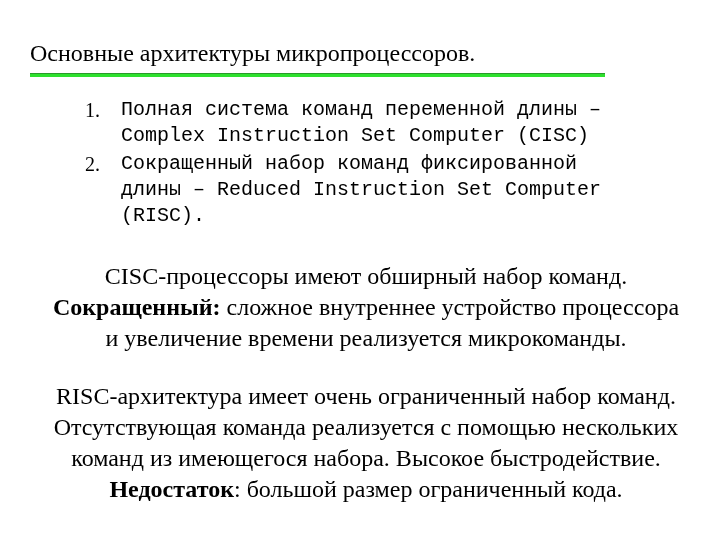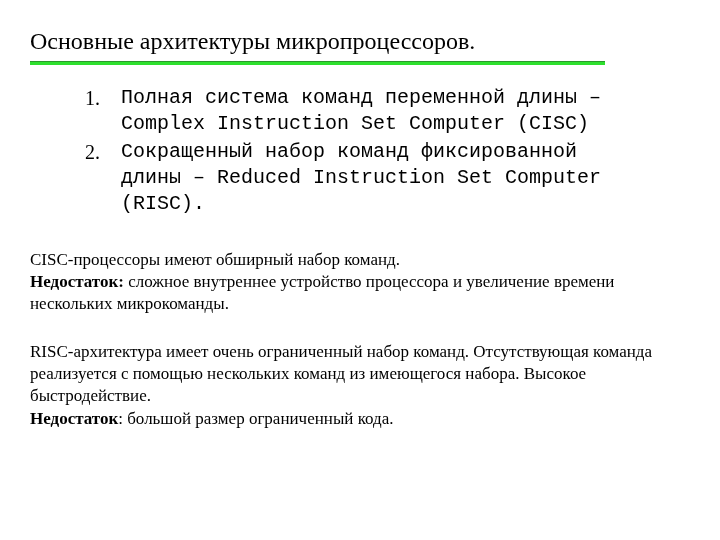--- a/index.html
+++ b/index.html
@@ -9,20 +9,21 @@
       background: #ffffff;
       font-family: "Times New Roman", Times, serif;
       color: #000000;
       padding: 28px 30px 30px 30px;
     }
     .title {
       font-size: 24px;
       font-weight: normal;
       margin-bottom: 6px;
       margin-left: 0px;
+      margin-top: 12px;
     }
     .underline {
       border-top: 1px solid #2a9a2a;
       border-bottom: 3px solid #2de02d;
       height: 4px;
       width: 575px;
       margin-bottom: 20px;
     }
     .list {
       margin-left: 55px;
@@ -36,25 +37,26 @@
     }
     .list-num {
       width: 36px;
       flex-shrink: 0;
     }
     .list-text {
       flex: 1;
       font-family: Liberation Mono, monospace;
     }
     .body-block {
-      font-size: 17px;
+      font-size: 24px;
       line-height: 1.3;
       margin-top: 32px;
-      margin-left: 0;
+      margin-left: 18px;
       margin-right: 6px;
+      text-align: center;
     }
     .para {
       margin-bottom: 0px;
     }
     .gap {
       height: 26px;
     }
     .bold { font-weight: bold; }
   </style>
 </head>
@@ -70,20 +72,20 @@
   </div>
   <div class="list-row">
     <div class="list-num">2.</div>
     <div class="list-text">Сокращенный набор команд фиксированной длины – Reduced Instruction Set Computer (RISC).</div>
   </div>
 </div>
 
 <div class="body-block">
   <div class="para">
     <span>CISC-процессоры имеют обширный набор команд.</span><br>
-    <span class="bold">Недостаток:</span><span> сложное внутреннее устройство процессора и увеличение времени нескольких микрокоманды.</span>
+    <span class="bold">Сокращенный:</span><span> сложное внутреннее устройство процессора и увеличение времени реализуется микрокоманды.</span>
   </div>
   <div class="gap"></div>
   <div class="para">
     <span>RISC-архитектура имеет очень ограниченный набор команд. Отсутствующая команда реализуется с помощью нескольких команд из имеющегося набора. Высокое быстродействие.</span><br>
     <span class="bold">Недостаток</span><span>: большой размер ограниченный кода.</span>
   </div>
 </div>
 
 </body></html>

